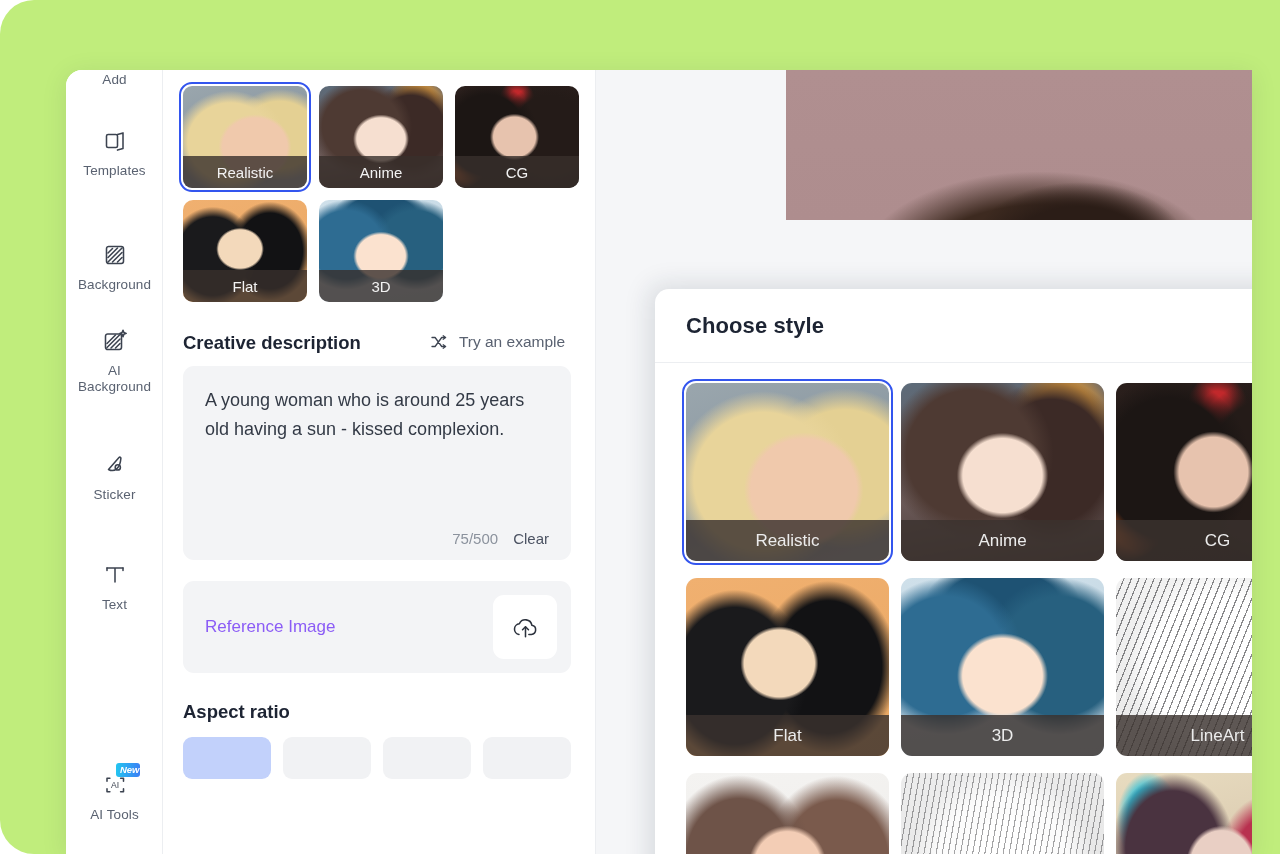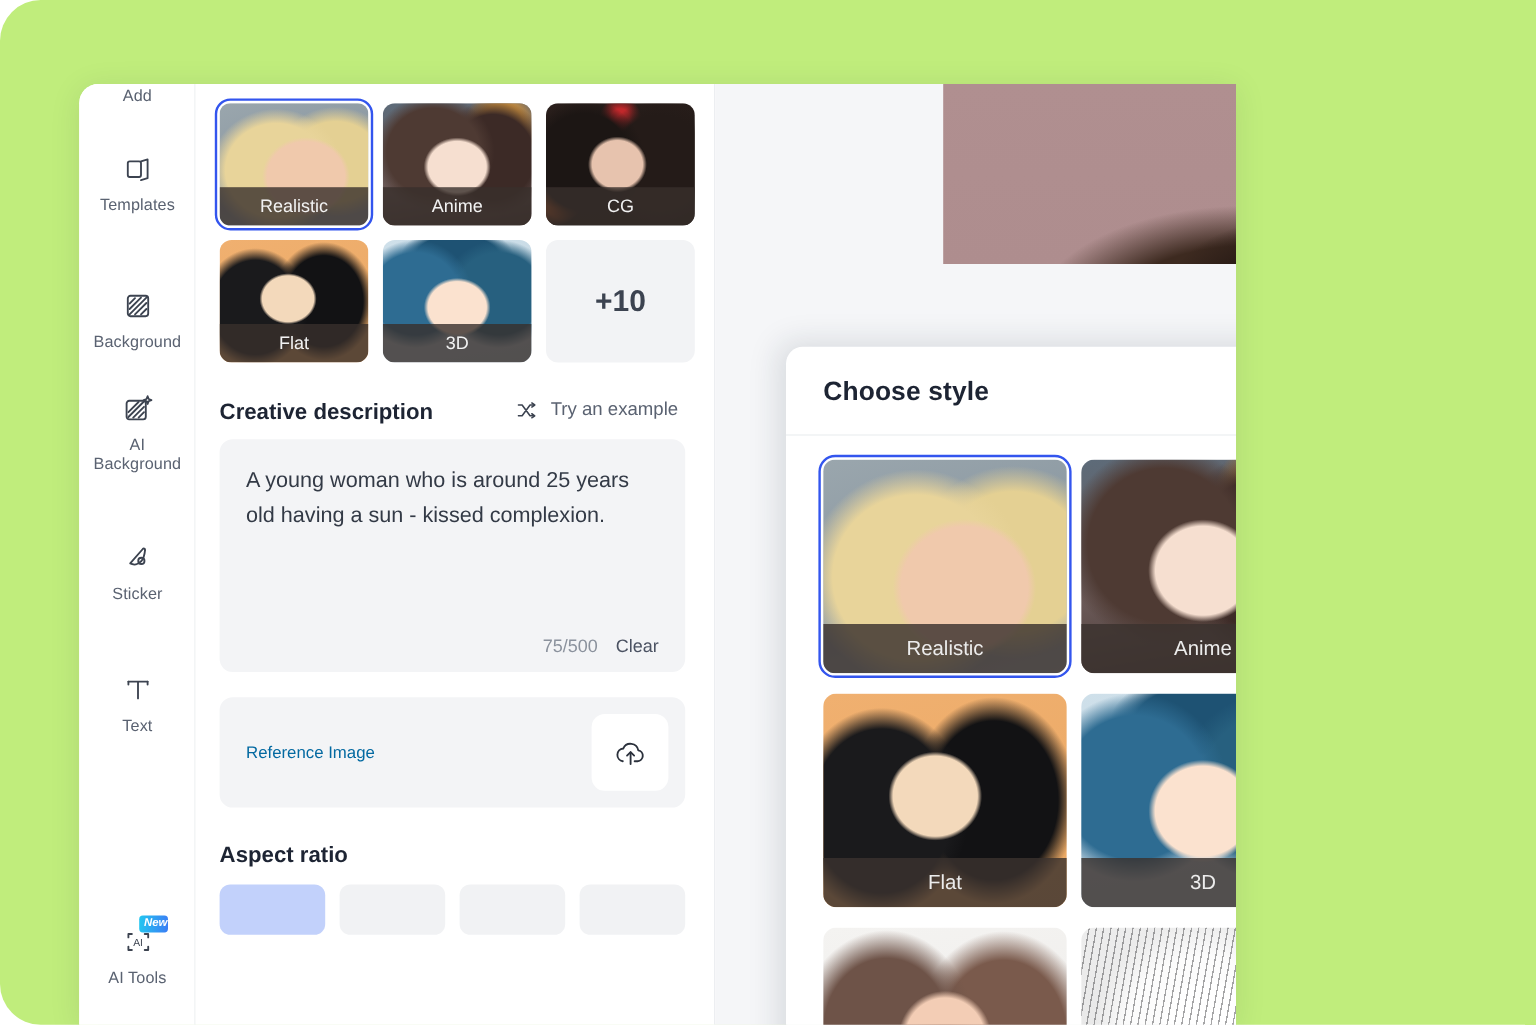--- a/index.html
+++ b/index.html
@@ -15,21 +15,21 @@
   #green-backdrop {
     position: absolute; left: 0; top: 0; width: 1280px; height: 854px;
     background: #c0ed7c;
     border-radius: 34px 0 0 34px;
   }
 
   
   #app-window {
     position: absolute;
     left: 66px; top: 70px;
-    width: 964px; height: 784px;
+    width: 1186px; height: 784px;
     background: #ffffff;
     border-radius: 16px 0 0 0;
     overflow: hidden;
     box-shadow: 0 4px 26px rgba(30,40,60,.10);
   }
 
   
   #rail {
     position: absolute; left: 0; top: 0;
     width: 97px; height: 784px;
@@ -103,21 +103,21 @@
     display: flex; align-items: center; gap: 15px;
     font-size: 15px; color: #8b929d;
   }
   .clear-btn { color: #4b5262; cursor: pointer; }
 
   .ref-box {
     margin-top: 21px; background: #f3f4f6; border-radius: 11px;
     height: 92px; display: flex; align-items: center;
     padding: 0 14px 0 22px; justify-content: space-between;
   }
-  .ref-label { font-size: 14px; color: #0369a1; }
+  .ref-label { font-size: 17px; color: #8b5cf6; }
   .upload-btn {
     width: 64px; height: 64px; background: #fff; border-radius: 11px;
     display: flex; align-items: center; justify-content: center; cursor: pointer;
   }
   .upload-ico { width: 27px; height: 23px; color: #2b313c; }
 
   .aspect-title { font-size: 18.5px; font-weight: 700; color: #1d2433; margin-top: 28px; }
   .aspect-row { display: grid; grid-template-columns: repeat(4, 88px); gap: 12px; margin-top: 14px; }
   .aspect-chip {
     height: 42px; border-radius: 9px; background: #f1f2f4; cursor: pointer;
@@ -332,21 +332,20 @@
           <div class="caption">CG</div>
         </div>
         <div class="style-card">
           <div class="thumb art art-flat"></div>
           <div class="caption">Flat</div>
         </div>
         <div class="style-card">
           <div class="thumb art art-3d"></div>
           <div class="caption">3D</div>
         </div>
-        <div class="more-card">+10</div>
       </div>
 
     <div class="section-head">
       <div class="section-title">Creative description</div>
       <div class="try-example">
         <svg class="shuffle-ico" viewBox="0 0 16 14" fill="none" stroke="currentColor" stroke-width="1.3" stroke-linecap="round" stroke-linejoin="round">
           <path d="M1 2.5h3.1l6.6 9h3.2M1 11.5h3.1l6.6-9h3.2"></path>
           <path d="M12.2 0.8 14.6 2.5 12.2 4.2"></path>
           <path d="M12.2 9.8 14.6 11.5 12.2 13.2"></path>
         </svg>

